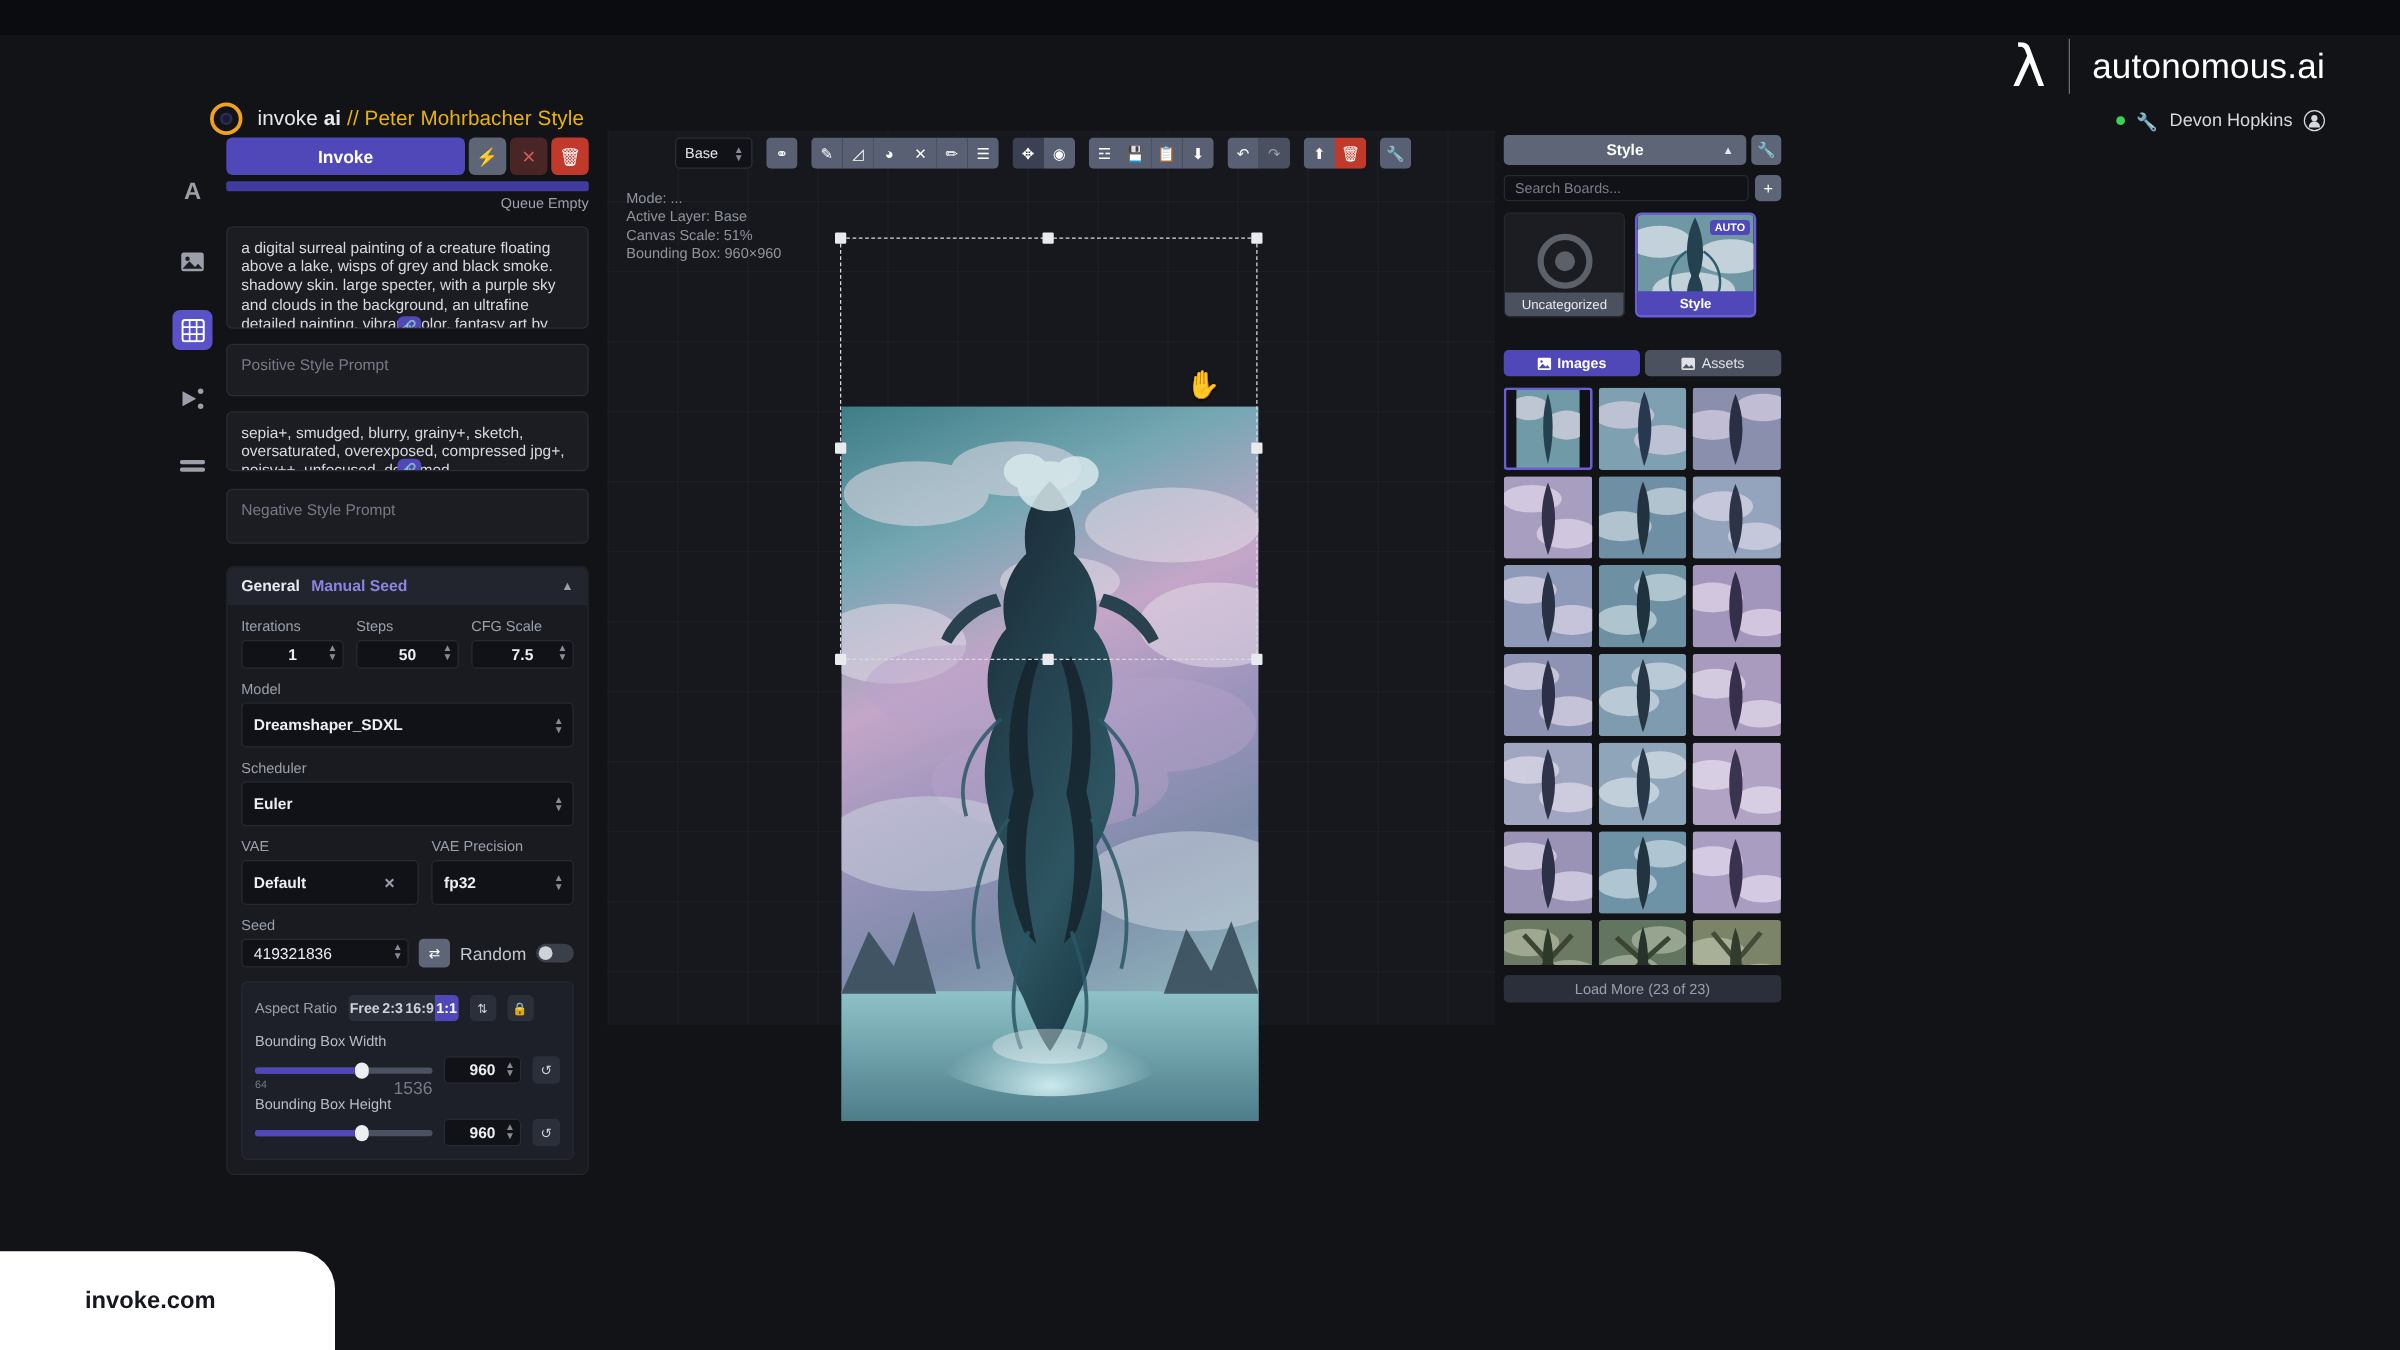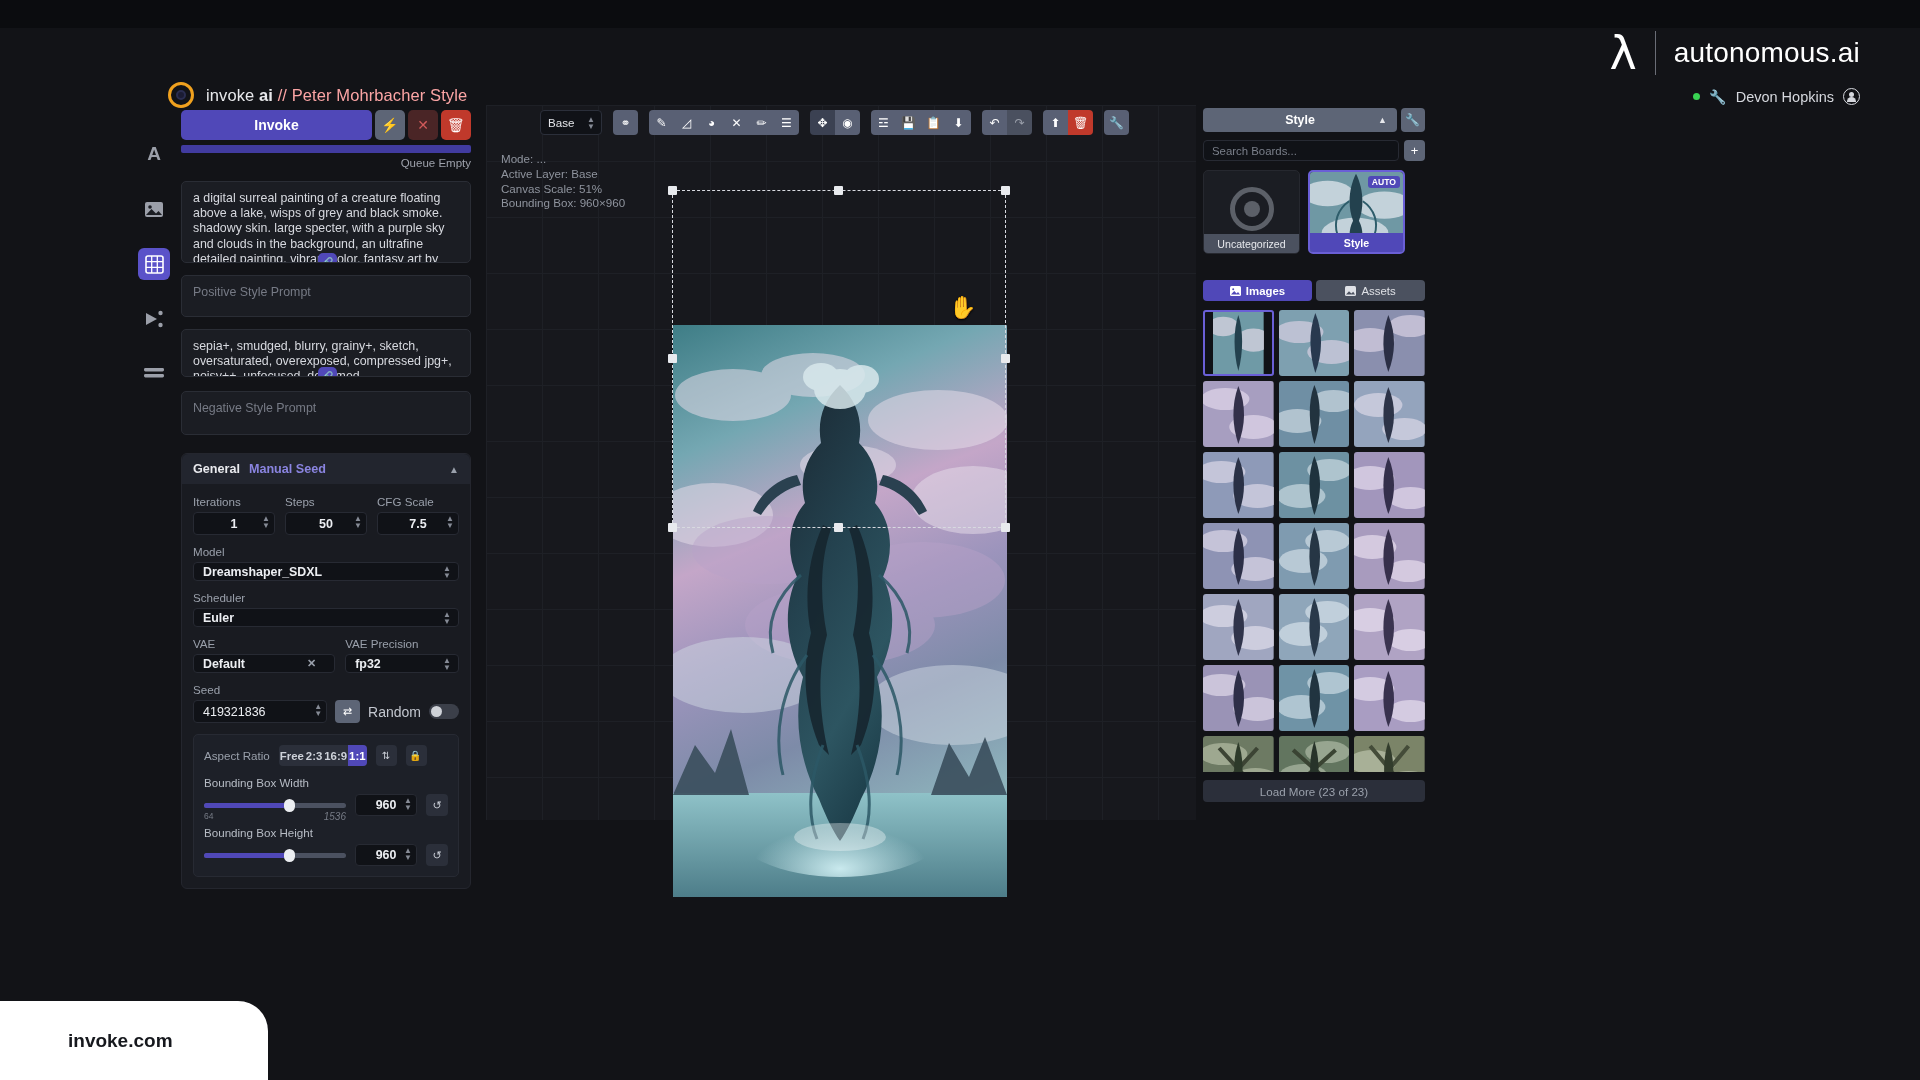--- a/index.html
+++ b/index.html
@@ -16,21 +16,21 @@
   }
 
   
   .top-strip { position:absolute; left:0; top:0; width:1920px; height:28px; background:#0b0c0f; }
 
   .brand { position:absolute; left:168px; top:82px; display:flex; align-items:center; gap:12px; }
   .brand-logo { width:26px; height:26px; border-radius:50%; border:3px solid #f0a11e; display:flex; align-items:center; justify-content:center; }
   .brand-logo i { width:10px; height:10px; border-radius:50%; background:#1b1c33; display:block; border:2px solid #2a2d50;}
   .brand-text { font-size:16.5px; color:#e8e9ec; letter-spacing:.1px; }
   .brand-text b { font-weight:700; }
-  .brand-sub { color:#fca5a5; font-weight:400; }
+  .brand-sub { color:#eab308; font-weight:400; }
 
   .auto-logo { position:absolute; right:60px; top:30px; display:flex; align-items:center; gap:18px; }
   .lambda { font-size:46px; color:#fff; font-family:"DejaVu Sans", sans-serif; line-height:1; }
   .divider-v { width:1px; height:44px; background:#6a6d76; }
   .auto-name { font-size:28px; color:#fff; letter-spacing:.2px; }
   .auto-user { position:absolute; right:60px; top:88px; display:flex; align-items:center; gap:9px; font-size:14.5px; color:#d6d8de; }
   .dot-green { width:7px; height:7px; border-radius:50%; background:#39d353; display:inline-block; }
   .wrench-sm { color:#cfd2d8; font-size:14px; }
   .user-circle { width:17px; height:17px; border-radius:50%; border:1.6px solid #d6d8de; position:relative; }
   .user-circle::before { content:""; position:absolute; top:3px; left:5.4px; width:5px; height:5px; border-radius:50%; background:#d6d8de;}
@@ -66,21 +66,21 @@
   .sh-title { font-size:12.6px; font-weight:700; color:#e9eaee; }
   .sh-sub { font-size:12.6px; color:#8a84e0; font-weight:700; }
   .sh-caret { position:absolute; right:11px; color:#9aa0ab; font-size:10px; }
   .section-body { padding:11px; }
 
   .lbl { font-size:11.6px; color:#9aa0ab; margin-bottom:4px; }
   .row3 { display:flex; gap:10px; }
   .col { flex:1; }
   .num { background:#101217; border:1px solid #272a33; border-radius:4px; height:23px; display:flex; align-items:center; justify-content:center; position:relative; color:#eceef2; font-size:12.5px; font-weight:700; }
   .spin { position:absolute; right:4px; top:2px; display:flex; flex-direction:column; line-height:7px; color:#868b96; font-size:8px; }
-  .sel { background:#101217; border:1px solid #272a33; border-radius:4px; height:19px; display:flex; align-items:center; padding:0 9px; color:#eceef2; font-size:12.4px; font-weight:700; position:relative; }
+  .sel { background:#101217; border:1px solid #272a33; border-radius:4px; height:36px; display:flex; align-items:center; padding:0 9px; color:#eceef2; font-size:12.4px; font-weight:700; position:relative; }
   .sel .car { position:absolute; right:7px; color:#868b96; font-size:8px; line-height:7px; display:flex; flex-direction:column;}
   .sel .xx { position:absolute; right:18px; color:#9aa0ab; font-size:11px; }
   .mt10 { margin-top:10px; }
 
   .seedrow { display:flex; gap:8px; align-items:center; margin-top:4px; }
   .seedbox { flex:1; }
   .shuf { width:25px; height:23px; border-radius:4px; background:#5d6576; color:#fff; display:flex; align-items:center; justify-content:center; font-size:11px; }
   .rndlbl { font-size:14px; color:#c3c7cf; }
   .toggle { width:30px; height:15px; border-radius:8px; background:#3b3f49; position:relative; }
   .toggle::after { content:""; position:absolute; left:2px; top:2px; width:11px; height:11px; border-radius:50%; background:#cfd2d8; }
@@ -92,21 +92,21 @@
   .ar-opt { padding:0 1px; font-size:11.4px; color:#cdd1d9; display:flex; align-items:center; font-weight:700; }
   .ar-opt.on { background:#5048b8; color:#fff; }
   .ar-btn { width:21px; height:21px; border-radius:4px; background:#2b2f3a; color:#cdd1d9; display:flex; align-items:center; justify-content:center; font-size:10px; }
 
   .slider-lbl { font-size:11.6px; color:#b7bcc5; margin:10px 0 5px; }
   .slider-wrap { display:flex; align-items:center; gap:9px; }
   .track { flex:1; position:relative; height:5px; background:#4b5160; border-radius:3px; }
   .track .fill { position:absolute; left:0; top:0; height:5px; width:59%; background:#5048b8; border-radius:3px; }
   .track .knob { position:absolute; left:56%; top:-4px; width:11px; height:13px; border-radius:6px; background:#eceef2; }
   .track .mn { position:absolute; left:0; top:8px; font-size:8.5px; color:#767b86; }
-  .track .mx { position:absolute; right:0; top:8px; font-size:10px; color:#767b86;font-style:italic; }
+  .track .mx { position:absolute; right:0; top:8px; font-size:14px; color:#767b86; }
   .valbox { width:62px; height:22px; background:#101217; border:1px solid #272a33; border-radius:4px; display:flex; align-items:center; justify-content:center; color:#eceef2; font-size:12.4px; font-weight:700; position:relative; }
   .resetb { width:22px; height:22px; border-radius:4px; background:#2b2f3a; color:#cdd1d9; display:flex; align-items:center; justify-content:center; font-size:11px; }
 
   
   .canvas-wrap { position:absolute; left:486px; top:105px; width:710px; height:715px; background:#17181d; }
   .canvas-toolbar { position:absolute; left:540px; top:110px; display:flex; align-items:center; gap:4px; z-index:5;}
   .cb-sel { width:62px; height:25px; background:#101217; border:1px solid #2b2f3a; border-radius:4px; color:#e4e6ea; font-size:11.6px; display:flex; align-items:center; padding-left:7px; position:relative; }
   .cb-sel .car { position:absolute; right:6px; color:#868b96; font-size:8px; line-height:7px; display:flex; flex-direction:column;}
   .tgrp { display:flex; border-radius:4px; overflow:hidden; margin-left:7px; }
   .tbtn { width:25px; height:25px; background:#596074; color:#fff; display:flex; align-items:center; justify-content:center; font-size:12px; }

